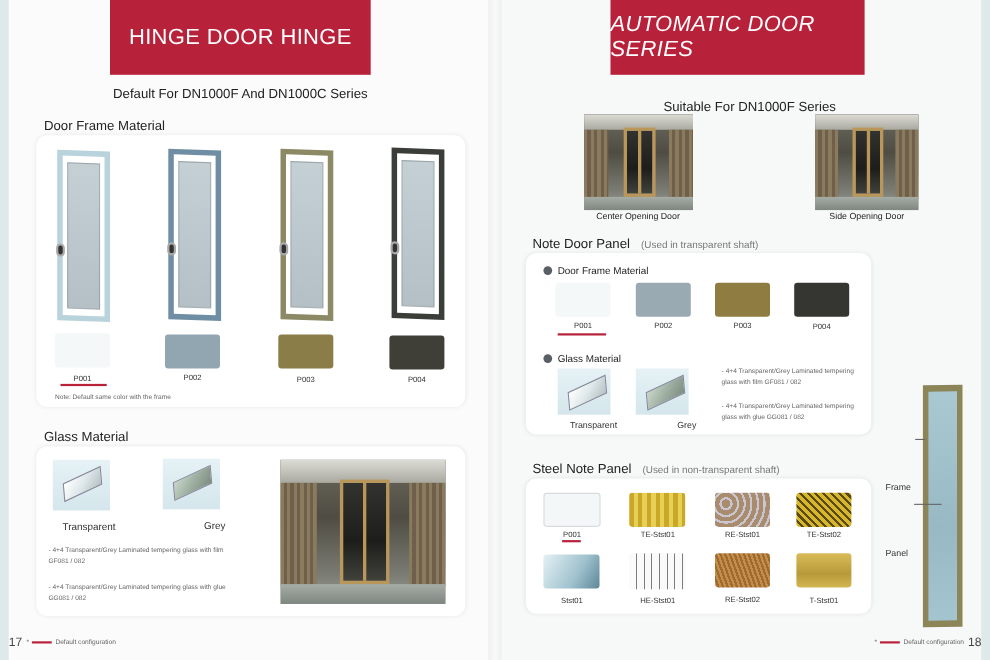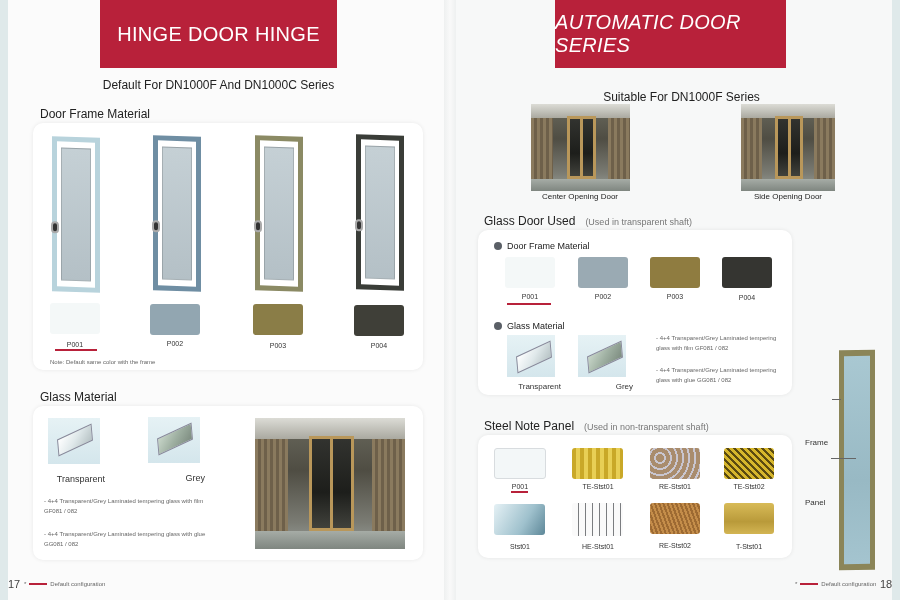--- a/index.html
+++ b/index.html
@@ -144,21 +144,21 @@
 <div class="photo" style="left:741px;top:104px;width:94px;height:87px;">
   <div class="ceil"></div>
     <div class="wall l"></div>
     <div class="wall r"></div>
     <div class="lift"></div>
     <div class="floor"></div>
 </div>
 <div class="caption" style="left:723px;top:192px;width:130px;">Side Opening Door</div>
 
 <div class="section-title" style="left:484px;top:214px;">
-  <span>Glass Door Used</span><span class="note">(Used in transparent shaft)</span>
+  <span>Note Door Panel</span><span class="note">(Used in transparent shaft)</span>
 </div>
 <div class="card" style="left:478px;top:230px;width:314px;height:165px;"></div>
 
 <div class="subhead" style="left:494px;top:241px;"><span class="bullet"></span><span>Door Frame Material</span></div>
 <div class="swatch" style="left:505px;top:257px;width:50px;height:31px;background:#f4f8f8;"></div>
 <div class="swatch" style="left:578px;top:257px;width:50px;height:31px;background:#9aaab3;"></div>
 <div class="swatch" style="left:650px;top:257px;width:50px;height:31px;background:#8f7c40;"></div>
 <div class="swatch" style="left:722px;top:257px;width:50px;height:31px;background:#353531;"></div>
 <div class="code" style="left:500px;top:293px;">P001</div>
 <div class="underline" style="left:507px;top:303px;width:44px;"></div>

